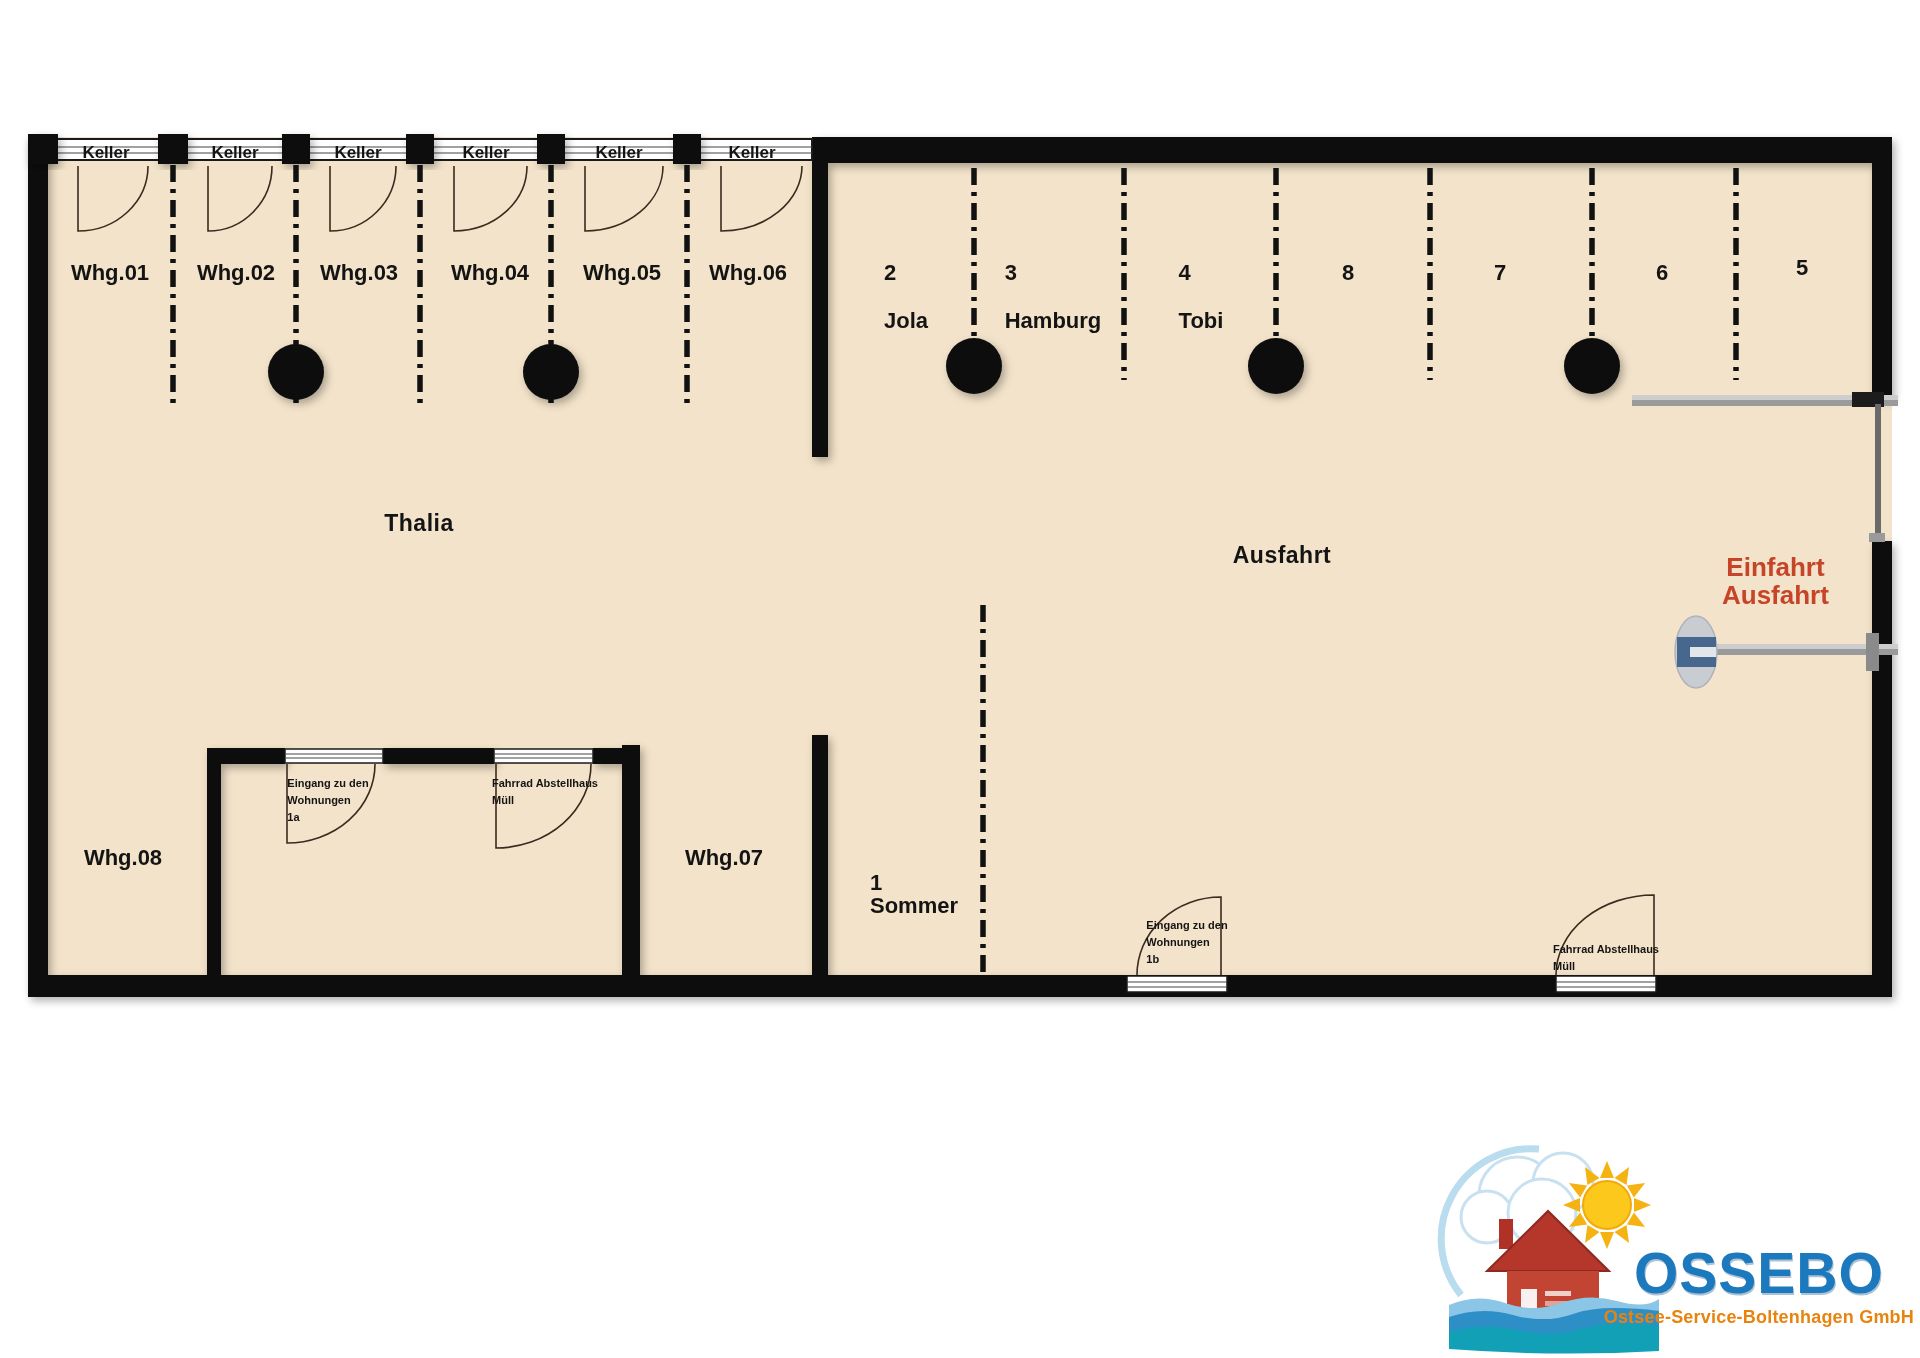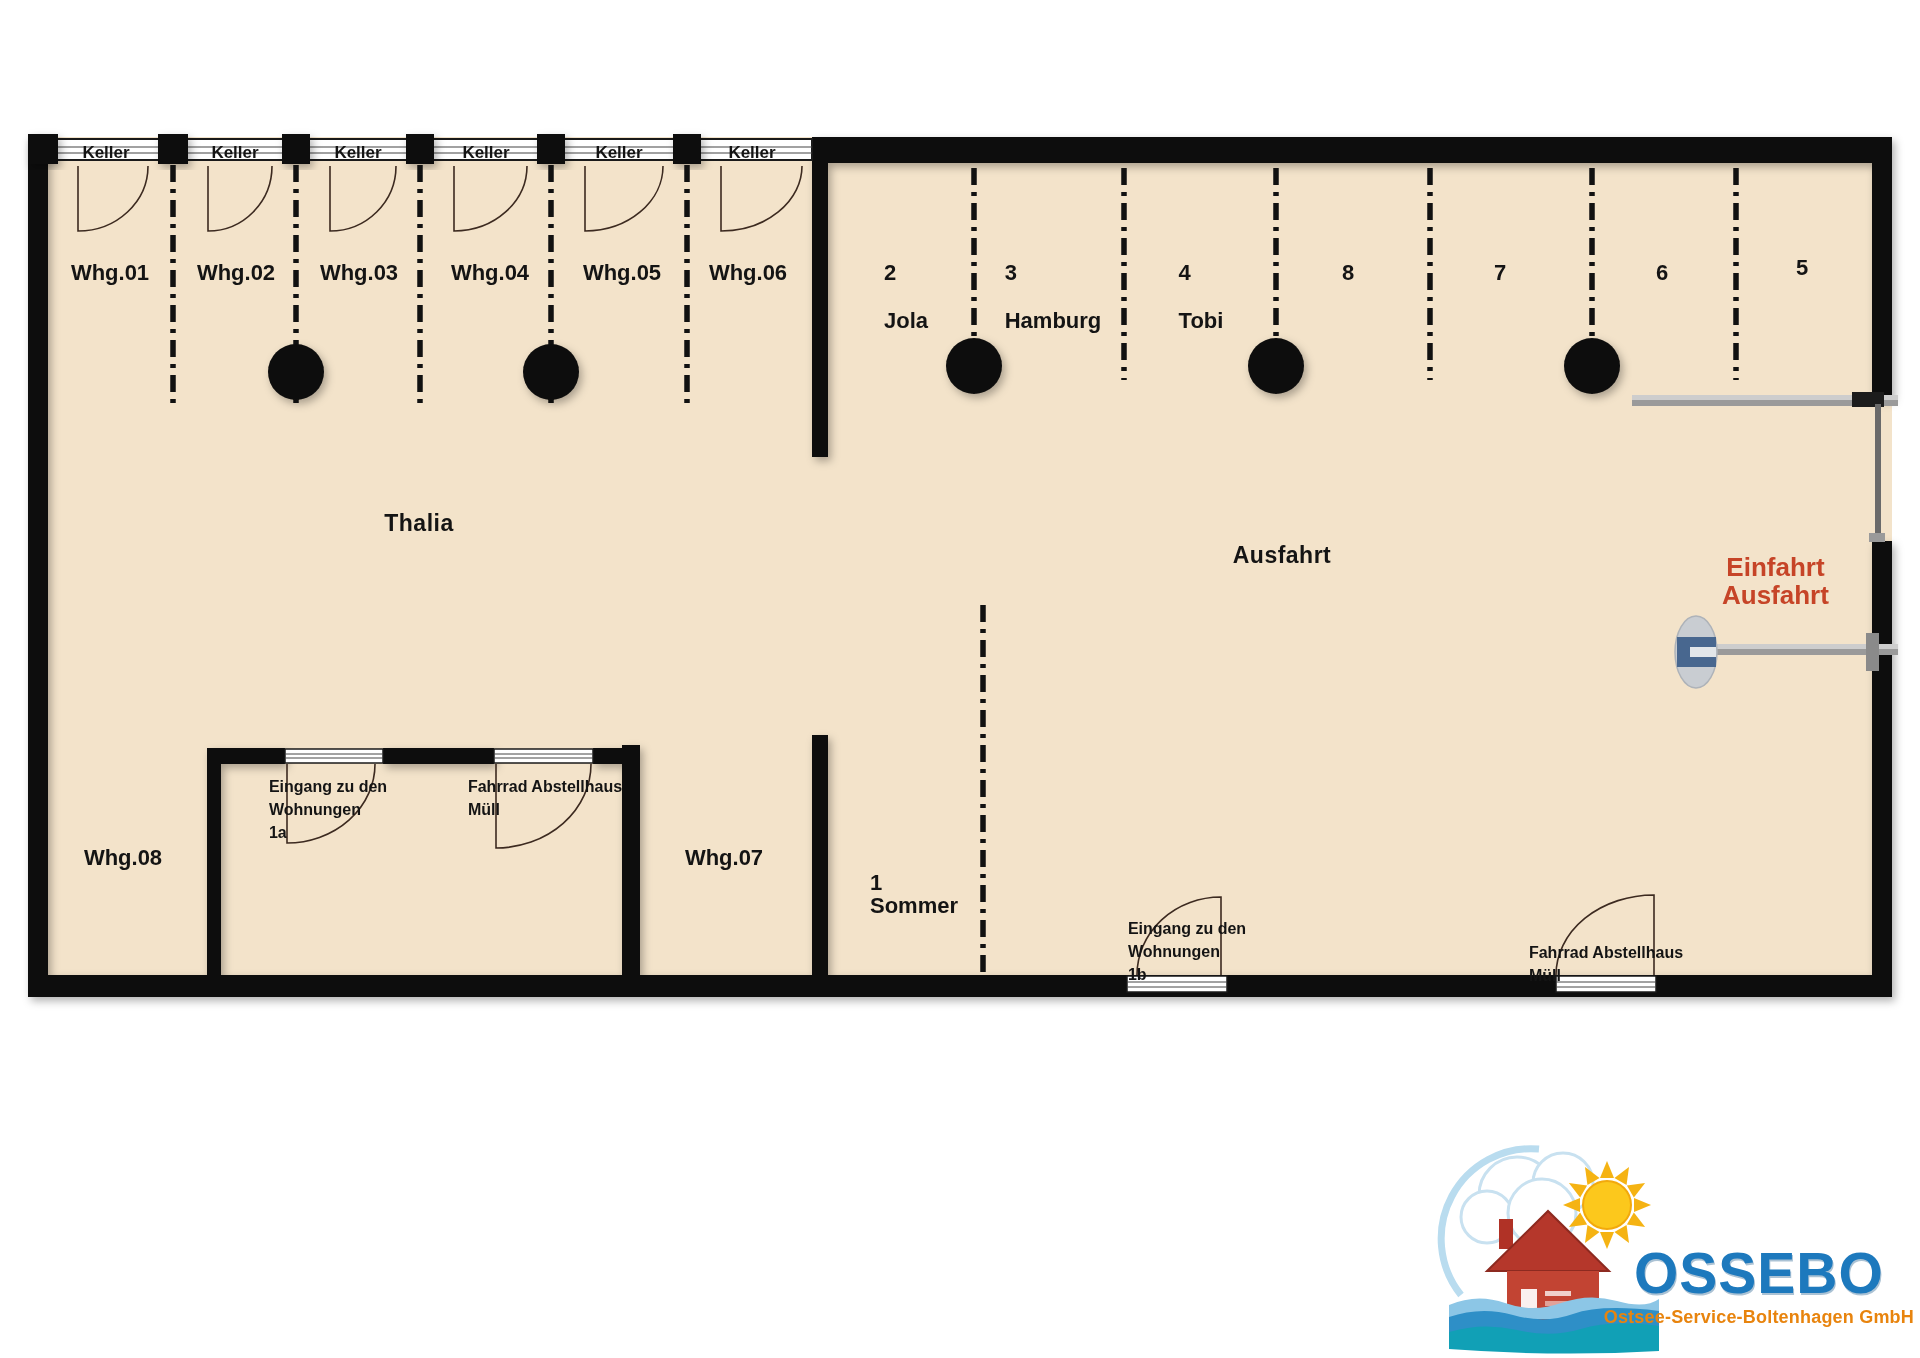--- a/index.html
+++ b/index.html
@@ -5,21 +5,21 @@
   html,body{margin:0;padding:0;background:#ffffff;}
   #stage{position:relative;width:1920px;height:1358px;background:#ffffff;overflow:hidden;
          font-family:"Liberation Sans",sans-serif;}
   #plan-svg{position:absolute;left:0;top:0;width:1920px;height:1358px;}
   .lbl{position:absolute;transform:translate(-50%,0);font-weight:bold;
        color:#141414;white-space:pre-line;line-height:1.12;}
   .keller{font-size:17px;}
   .whg{font-size:22px;}
   .spot{font-size:22px;line-height:24px;}
   .hall{font-size:23px;letter-spacing:.5px;}
-  .small{font-size:16px;line-height:23px;}
+  .small{font-size:11px;line-height:17px;}
   .hamburg{font-size:22px;line-height:23px;}
   .gate-label{position:absolute;left:1722px;top:553px;font-weight:bold;font-size:26px;
        line-height:28px;white-space:pre-line;text-align:center;}
   .spot .num{display:block;}
   .spot .nm{display:block;}
   #logo-text{position:absolute;right:6px;top:1243px;text-align:center;}
   #logo-name{font-size:57px;font-weight:bold;letter-spacing:1px;color:#1d79bd;
        text-shadow:1px 2px 0 rgba(13,79,133,.35);line-height:60px;}
   #logo-sub{font-size:18px;font-weight:bold;color:#e8840e;margin-top:4px;letter-spacing:.2px;}
 </style>

